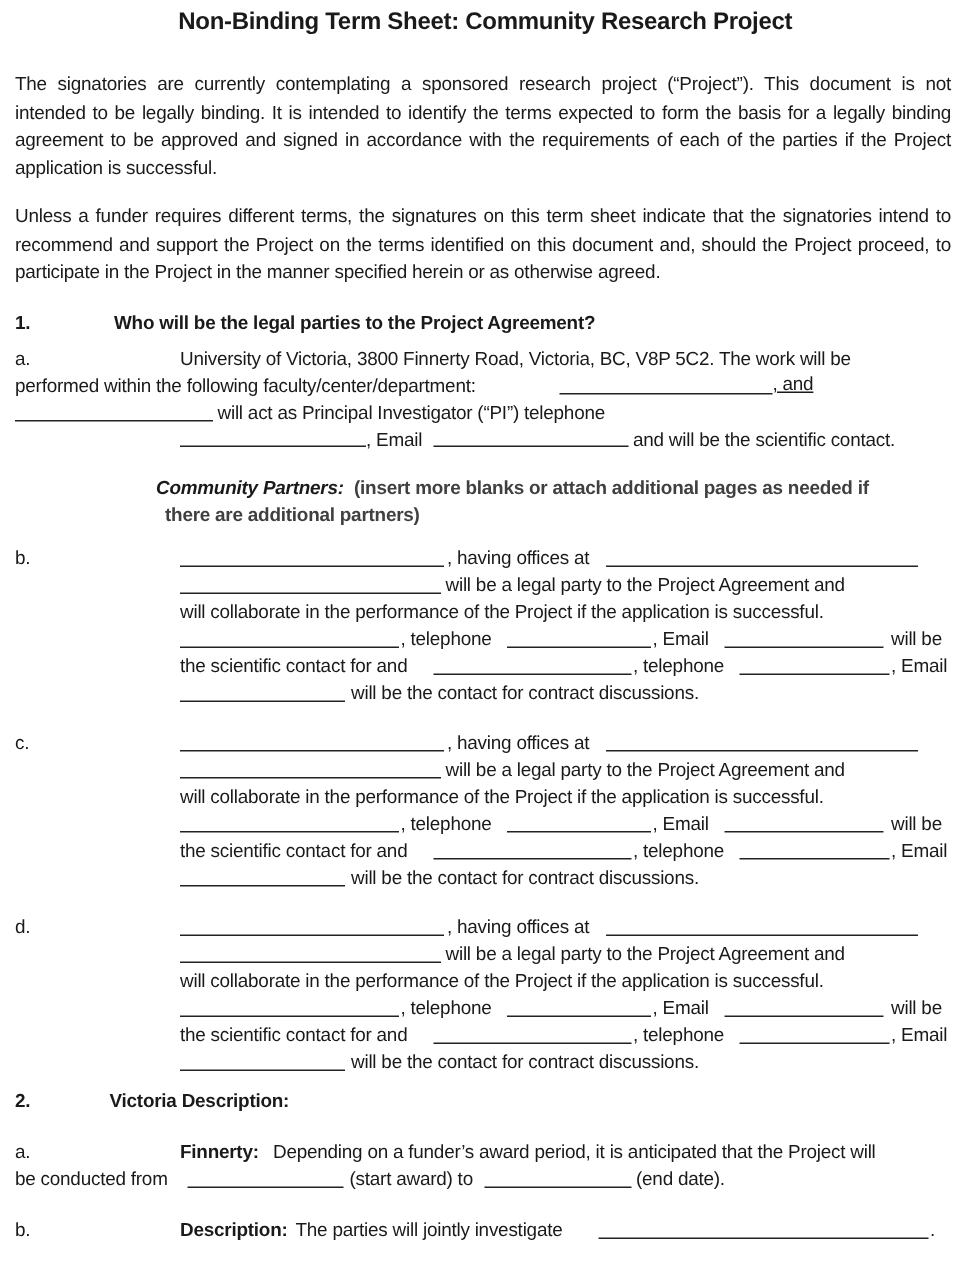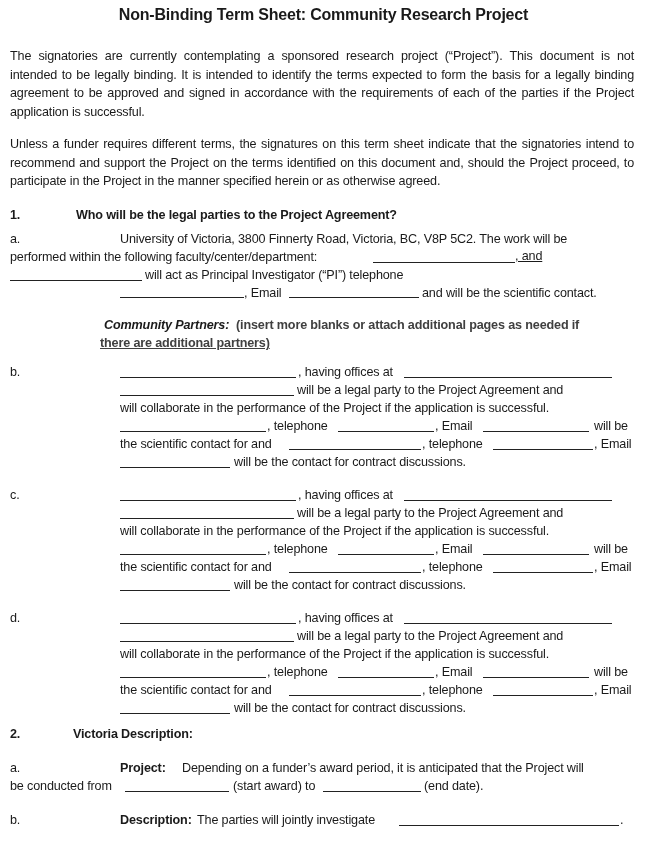--- a/index.html
+++ b/index.html
@@ -33,21 +33,21 @@
   <span class="t" style="left:515px;top:248px;text-decoration:underline;">, and</span>
   <span class="blank" style="left:10px;width:132px;top:280px;"></span>
   <span class="t" style="left:145px;top:267px;">will act as Principal Investigator (“PI”) telephone</span>
   <span class="blank" style="left:120px;width:124px;top:297px;"></span>
   <span class="t" style="left:244px;top:285px;">, Email</span>
   <span class="blank" style="left:289px;width:130px;top:297px;"></span>
   <span class="t" style="left:422px;top:285px;">and will be the scientific contact.</span>
 
   <span class="t b i" style="left:104px;top:317px;">Community Partners:</span>
   <span class="t red" style="left:236px;top:317px;">(insert more blanks or attach additional pages as needed if</span>
-  <span class="t red" style="left:100px;top:335px;text-decoration:underline;">there are additional partners)</span>
+  <span class="t red" style="left:110px;top:335px;">there are additional partners)</span>
 
   <div style="position:absolute;left:0;top:364px;width:647px;height:110px;">
     <span class="t" style="left:10px;top:0;">b.</span>
     <span class="blank" style="left:120px;width:176px;top:13px;"></span>
     <span class="t" style="left:298px;top:0;">, having offices at</span>
     <span class="blank" style="left:404px;width:208px;top:13px;"></span>
     <span class="blank" style="left:120px;width:174px;top:31px;"></span>
     <span class="t" style="left:297px;top:18px;">will be a legal party to the Project Agreement and</span>
     <span class="t" style="left:120px;top:36px;">will collaborate in the performance of the Project if the application is successful.</span>
     <span class="blank" style="left:120px;width:146px;top:67px;"></span>
@@ -108,21 +108,21 @@
     <span class="blank" style="left:493px;width:100px;top:85px;"></span>
     <span class="t" style="left:594px;top:72px;">, Email</span>
     <span class="blank" style="left:120px;width:110px;top:103px;"></span>
     <span class="t" style="left:234px;top:90px;">will be the contact for contract discussions.</span>
   </div>
 
   <span class="t b" style="left:10px;top:726px;">2.</span>
   <span class="t b" style="left:73px;top:726px;">Victoria Description:</span>
 
   <span class="t" style="left:10px;top:760px;">a.</span>
-  <span class="t b" style="left:120px;top:760px;">Project:</span>
+  <span class="t b" style="left:120px;top:760px;">Finnerty:</span>
   <span class="t" style="left:182px;top:760px;">Depending on a funder’s award period, it is anticipated that the Project will</span>
   <span class="t" style="left:10px;top:778px;">be conducted from</span>
   <span class="blank" style="left:125px;width:104px;top:791px;"></span>
   <span class="t" style="left:233px;top:778px;">(start award) to</span>
   <span class="blank" style="left:323px;width:98px;top:791px;"></span>
   <span class="t" style="left:424px;top:778px;">(end date).</span>
 
   <span class="t" style="left:10px;top:812px;">b.</span>
   <span class="t b" style="left:120px;top:812px;">Description:</span>
   <span class="t" style="left:197px;top:812px;">The parties will jointly investigate</span>

